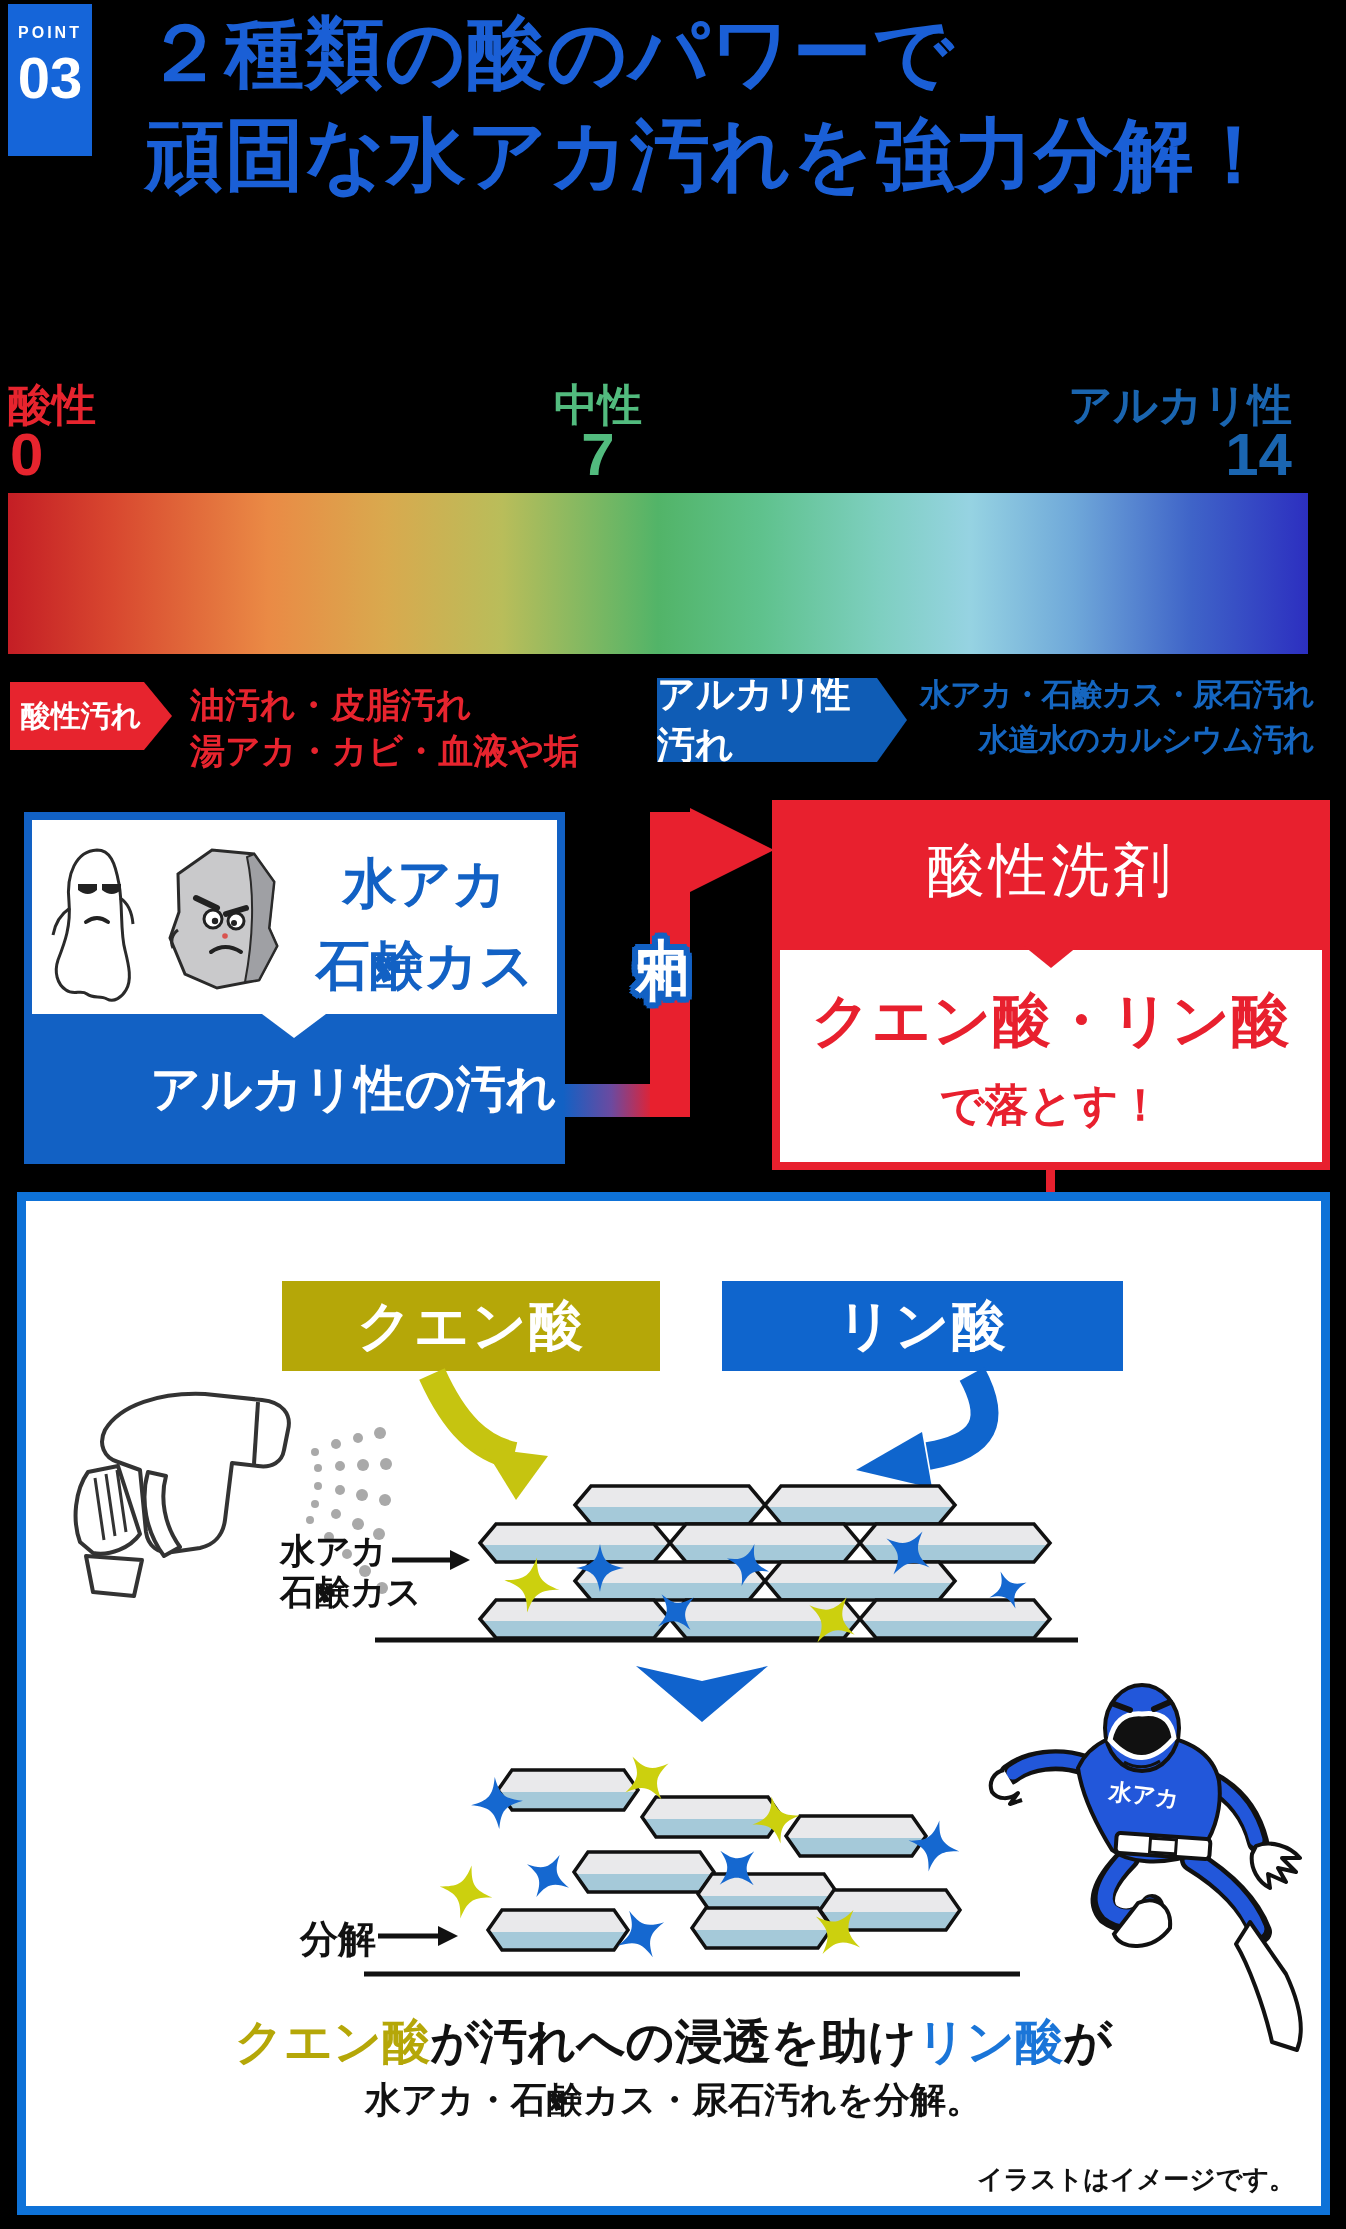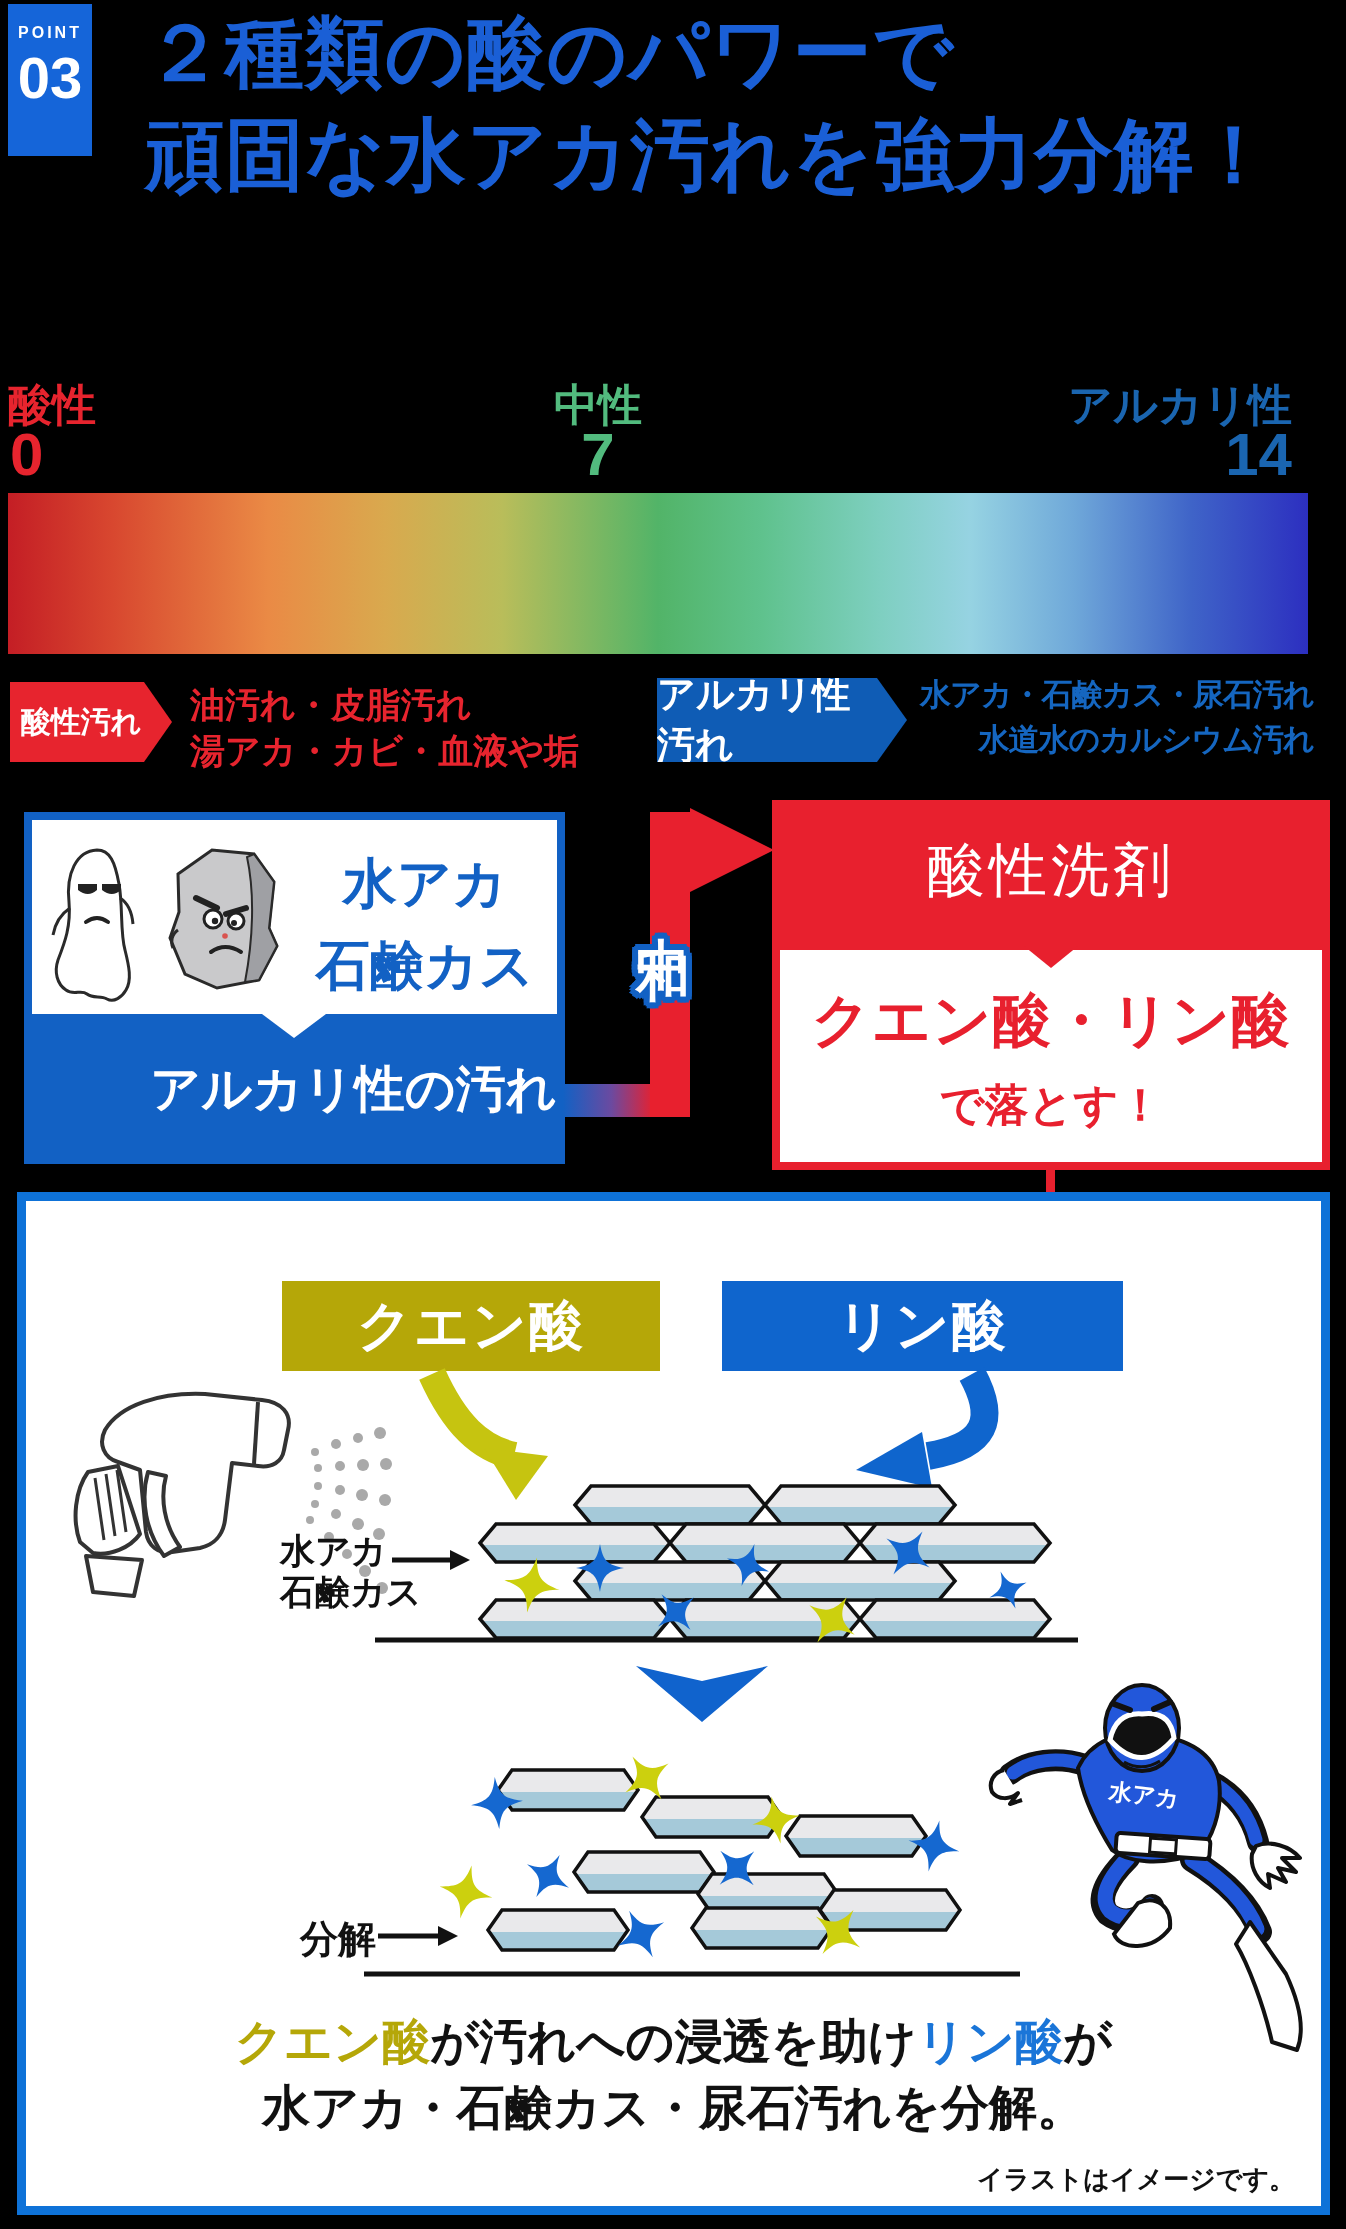--- a/index.html
+++ b/index.html
@@ -17,21 +17,21 @@
   #ph-acid-label{left:8px;top:376px;color:#e7242e;}
   #ph-acid-num{left:10px;top:420px;color:#e7242e;}
   #ph-neutral-label{left:553px;top:376px;width:90px;text-align:center;color:#52bb7e;}
   #ph-neutral-num{left:553px;top:420px;width:90px;text-align:center;color:#52bb7e;}
   #ph-alkali-label{right:54px;top:376px;color:#1a65b0;text-align:right;}
   #ph-alkali-num{right:54px;top:420px;color:#1a65b0;text-align:right;}
   #ph-bar{left:8px;top:493px;width:1300px;height:161px;
     background:linear-gradient(90deg,#c41e25 0%,#d8472f 8%,#ea8a45 20%,#d9a94e 29%,#b9bd5a 38%,#52b468 50%,#5fc28d 58%,#7ecfc0 67%,#96d3e2 74%,#6fa8d9 82%,#3f64c8 91%,#2c2fc0 100%);}
   
   .arrow-badge{color:#fff;font-weight:900;display:flex;align-items:center;justify-content:center;}
-  #acid-soil-badge{left:10px;top:682px;width:162px;height:80px;background:#e7242e;font-size:30px;
+  #acid-soil-badge{left:10px;top:682px;width:162px;height:68px;background:#e7242e;font-size:30px;
     clip-path:polygon(0 0,calc(100% - 28px) 0,100% 50%,calc(100% - 28px) 100%,0 100%);padding-right:20px;box-sizing:border-box;}
   #acid-soil-text{left:190px;top:682px;color:#e7242e;font-size:35px;font-weight:900;line-height:46px;white-space:nowrap;}
   #alkali-soil-badge{left:657px;top:678px;width:250px;height:84px;background:#0f5cb5;font-size:38px;
     clip-path:polygon(0 0,calc(100% - 30px) 0,100% 50%,calc(100% - 30px) 100%,0 100%);padding-right:22px;box-sizing:border-box;}
   #alkali-soil-text{left:920px;top:672px;color:#1566c0;font-size:31px;font-weight:900;line-height:45px;letter-spacing:-1px;white-space:nowrap;text-align:right;}
   
   #dirt-card{left:24px;top:812px;width:541px;height:352px;background:#fff;border:8px solid #1261c4;box-sizing:border-box;}
   #dirt-card-banner{left:32px;top:1014px;width:525px;height:142px;background:#1261c4;}
   #dirt-card-notch{left:262px;top:1014px;width:0;height:0;border-left:32px solid transparent;border-right:32px solid transparent;border-top:24px solid #fff;}
   #dirt-card-title{left:300px;top:842px;width:250px;text-align:center;color:#1261c4;font-size:54px;font-weight:900;line-height:82px;white-space:nowrap;}
@@ -47,21 +47,21 @@
   #result-action{left:772px;top:1076px;width:558px;text-align:center;color:#e8202e;font-size:44px;font-weight:900;}
   #result-connector{left:1046px;top:1166px;width:9px;height:30px;background:#e8202e;}
   
   #illus-box{left:17px;top:1192px;width:1313px;height:1023px;background:#fff;border:9px solid #0e72d8;box-sizing:border-box;}
   #citric-box{left:282px;top:1281px;width:378px;height:90px;background:#b5a708;color:#fff;font-size:54px;font-weight:900;display:flex;align-items:center;justify-content:center;letter-spacing:2px;}
   #phos-box{left:722px;top:1281px;width:401px;height:90px;background:#0f65cd;color:#fff;font-size:54px;font-weight:900;display:flex;align-items:center;justify-content:center;letter-spacing:2px;}
   #target-label{left:280px;top:1530px;color:#111;font-size:35px;font-weight:900;line-height:41px;white-space:nowrap;}
   #decompose-label{left:300px;top:1914px;color:#111;font-size:38px;font-weight:900;}
   #hero-chest-label{left:1104px;top:1780px;width:80px;text-align:center;color:#fff;font-size:23px;font-weight:900;transform:rotate(7deg);}
   #caption-line1{left:17px;top:2010px;width:1313px;text-align:center;font-size:48px;font-weight:900;color:#111;white-space:nowrap;}
-  #caption-line2{left:17px;top:2076px;width:1313px;text-align:center;font-size:48px;font-weight:900;color:#111;white-space:nowrap;}
+  #caption-line2{left:17px;top:2076px;width:1313px;text-align:center;font-size:36px;font-weight:900;color:#111;white-space:nowrap;}
   .cap-citric{color:#b5a708;}
   .cap-phos{color:#1a75d8;}
   #disclaimer{right:51px;top:2162px;color:#111;font-size:26px;font-weight:700;margin-left:32px;}
   #art-svg{left:0;top:0;width:1346px;height:2229px;pointer-events:none;}
 </style>
 </head>
 <body>
 
 <div id="canvas">
 

